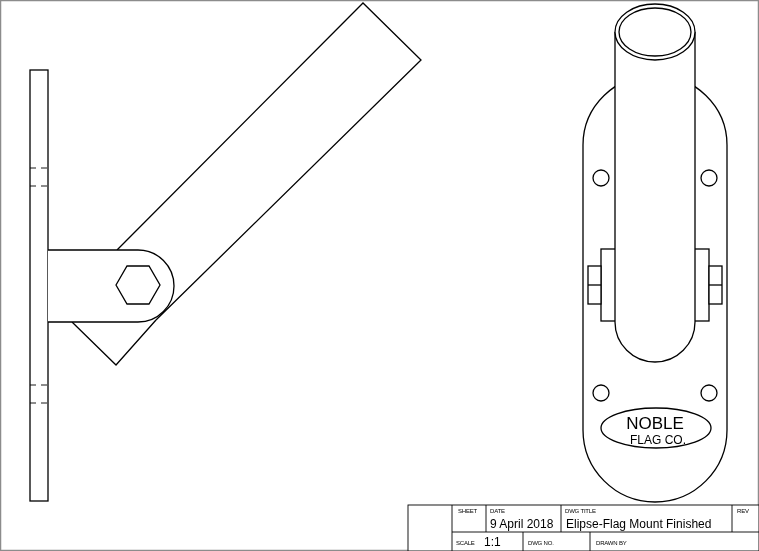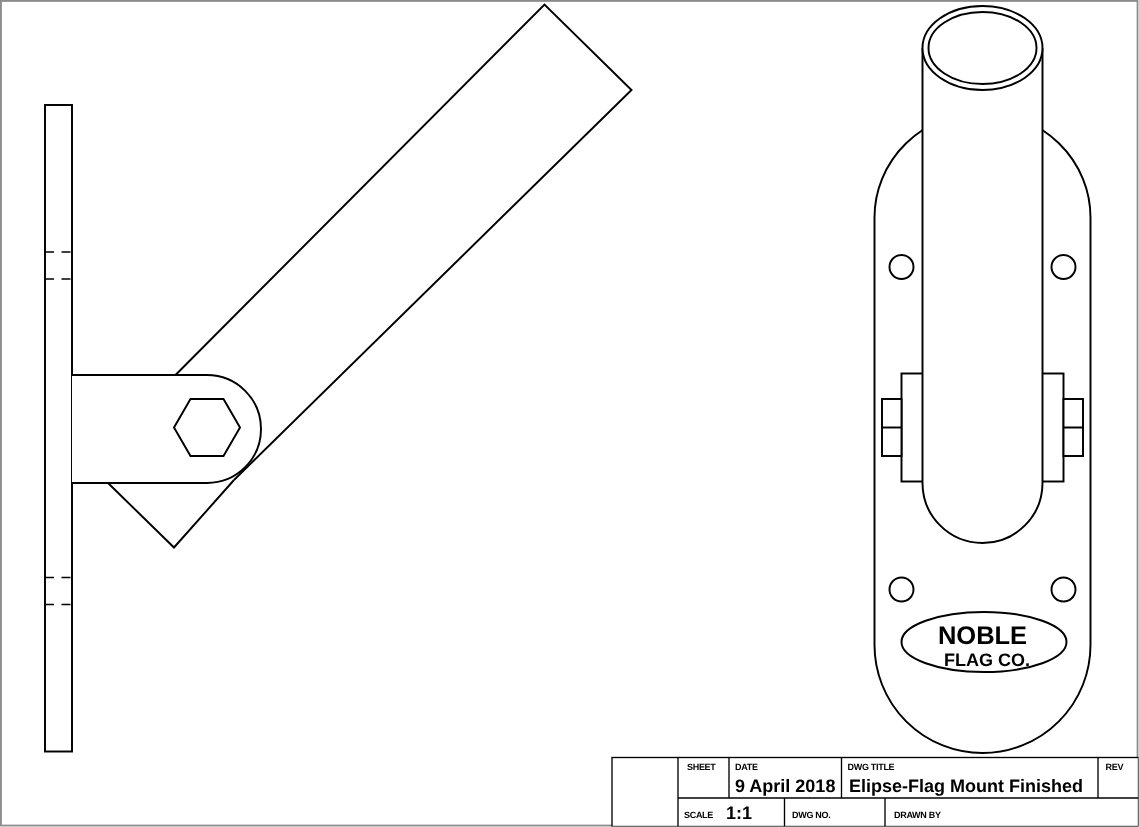--- a/index.html
+++ b/index.html
@@ -1,17 +1,17 @@
 <!DOCTYPE html>
 <html><head>
   <meta charset="utf-8">
   <style>
     html, body { margin: 0; padding: 0; background: #ffffff; }
     body { width: 759px; height: 551px; position: relative; overflow: hidden; font-family: "Liberation Sans", sans-serif; }
-    #sheet { position: absolute; left: 0; top: 0; width: 759px; height: 551px; font-weight: bold; }
+    #sheet { position: absolute; left: 0; top: 0; width: 759px; height: 551px; }
     svg text { font-family: "Liberation Sans", sans-serif; fill: #000; }
     .lbl { font-size: 6px; letter-spacing: -0.2px; }
     .val-md { font-size: 12px; }
   </style>
 </head>
 <body>
 
 <div id="sheet">
 <svg width="759" height="551" viewBox="0 0 759 551" xmlns="http://www.w3.org/2000/svg">
 

